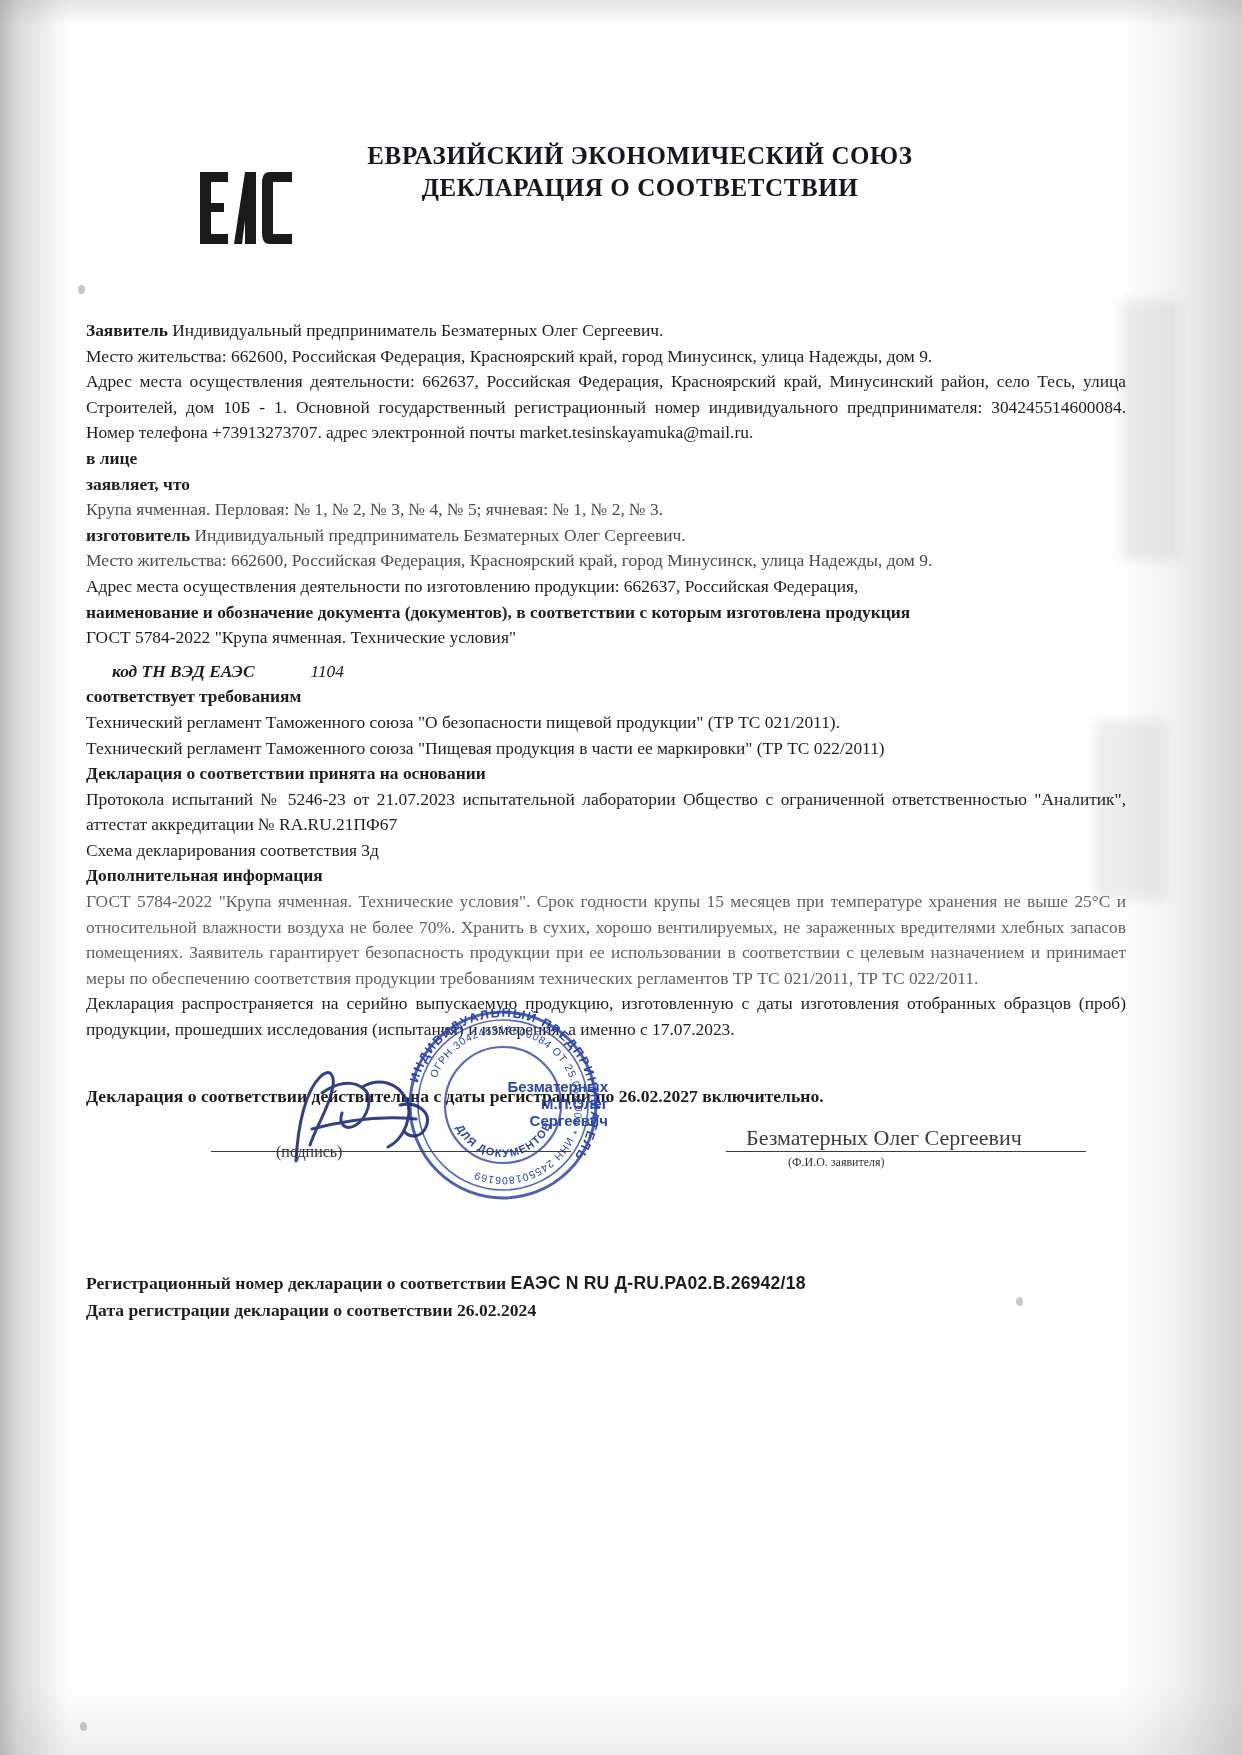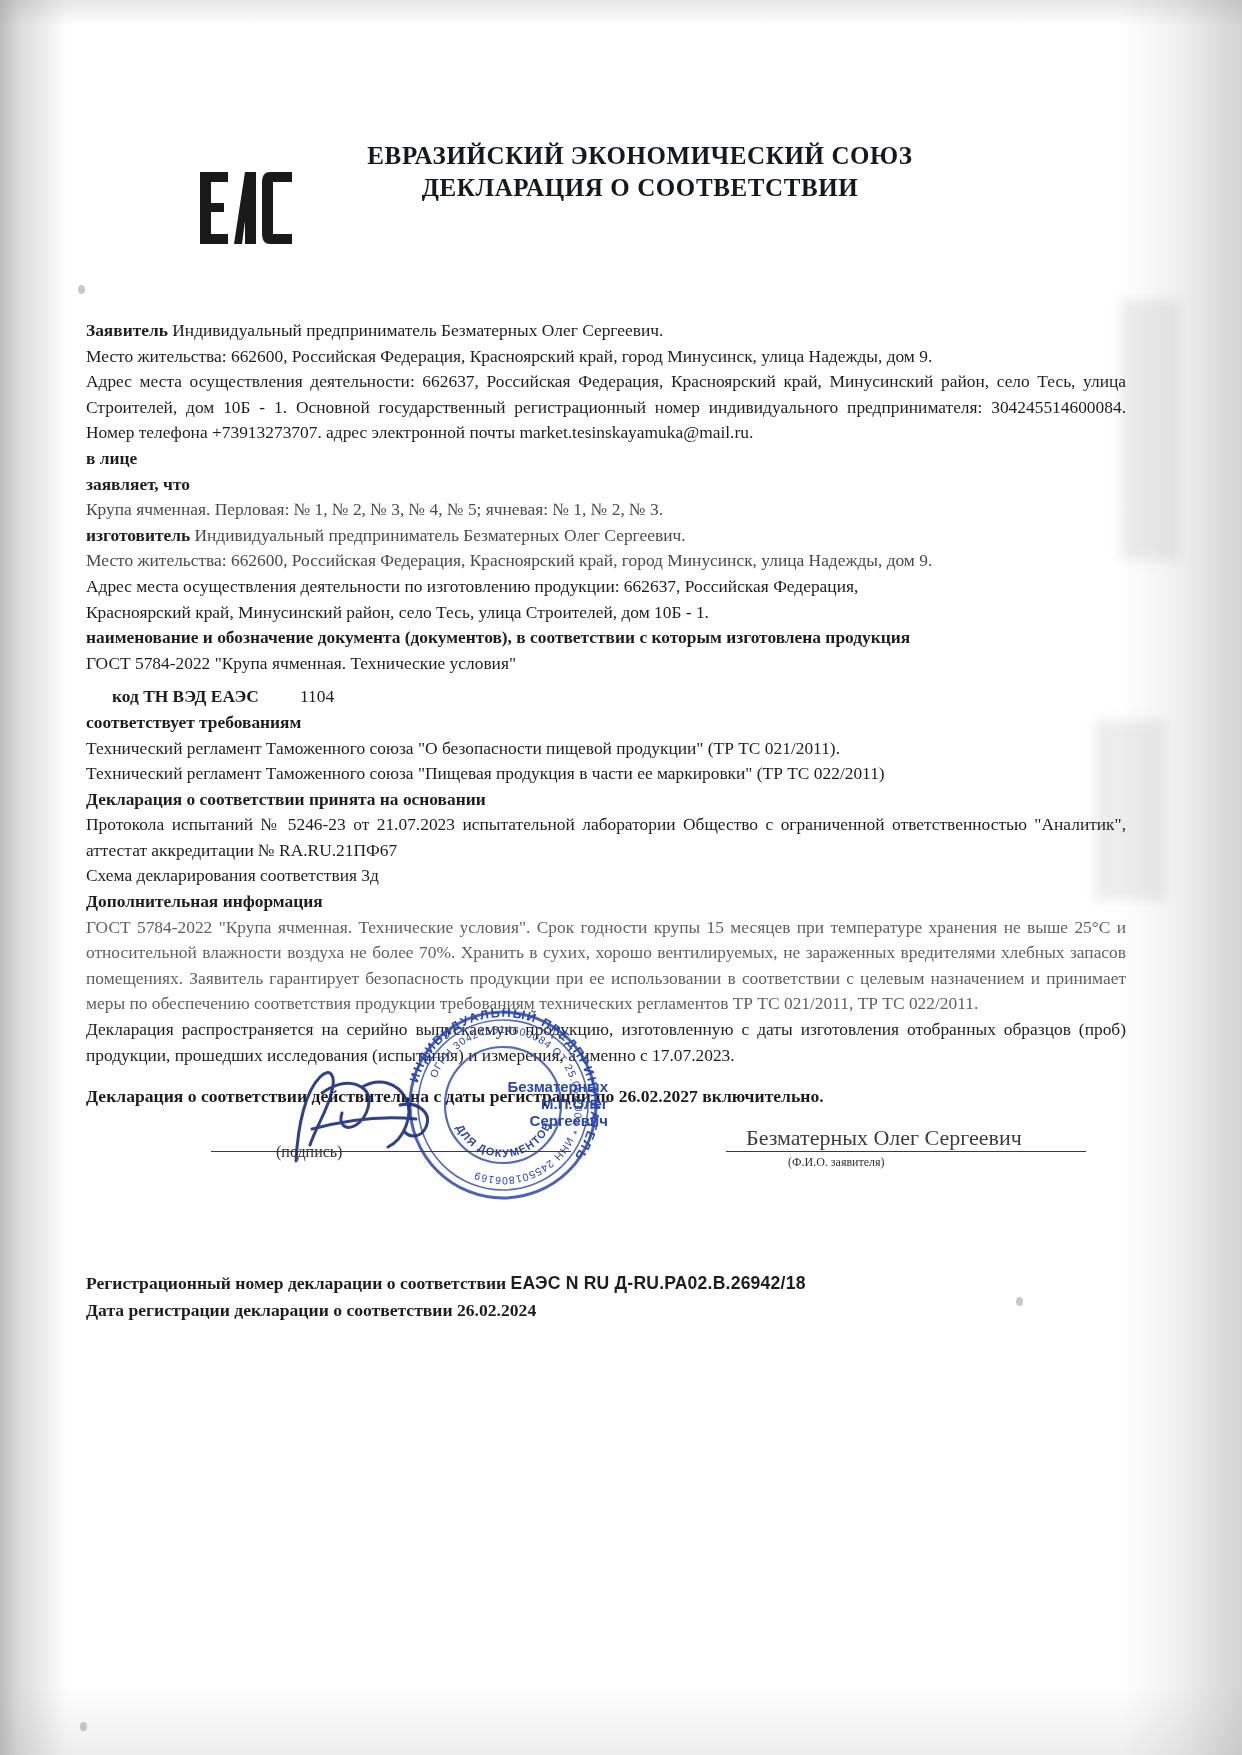--- a/index.html
+++ b/index.html
@@ -112,22 +112,23 @@
   p.para.left { text-align: left; }
   .b { font-weight: bold; }
   .faded { color: #4a4a4a; }
   .faded2 { color: #606060; }
   .gap-4 { margin-top: 4px; }
   .gap-8 { margin-top: 8px; }
   .gap-12 { margin-top: 12px; }
 
   .code-row {
     display: flex;
-    gap: 41px;
+    gap: 56px;
     padding-left: 26px;
+    font-style: italic;
   }
 
   
   .sign-area {
     position: absolute;
     left: 86px;
     top: 1069px;
     width: 1050px;
     height: 120px;
   }
@@ -286,21 +287,20 @@
 
     <p class="para left gap-4">
       <span class="b">изготовитель</span>
       <span class="faded">Индивидуальный предприниматель Безматерных Олег Сергеевич.</span>
     </p>
 
     <p class="para left faded">Место жительства: 662600, Российская Федерация, Красноярский край, город Минусинск, улица Надежды, дом 9.</p>
 
     <p class="para left">Адрес места осуществления деятельности по изготовлению продукции: 662637, Российская Федерация,</p>
 
-    <p class="para left">Красноярский край, Минусинский район, село Тесь, улица Строителей, дом 10Б - 1.</p>
 
     <p class="para left b gap-4">наименование и обозначение документа (документов), в соответствии с которым изготовлена продукция</p>
 
     <p class="para left">ГОСТ 5784-2022 "Крупа ячменная. Технические условия"</p>
 
     <div class="code-row gap-8">
       <span class="b">код ТН ВЭД ЕАЭС</span>
       <span>1104</span>
     </div>
 

